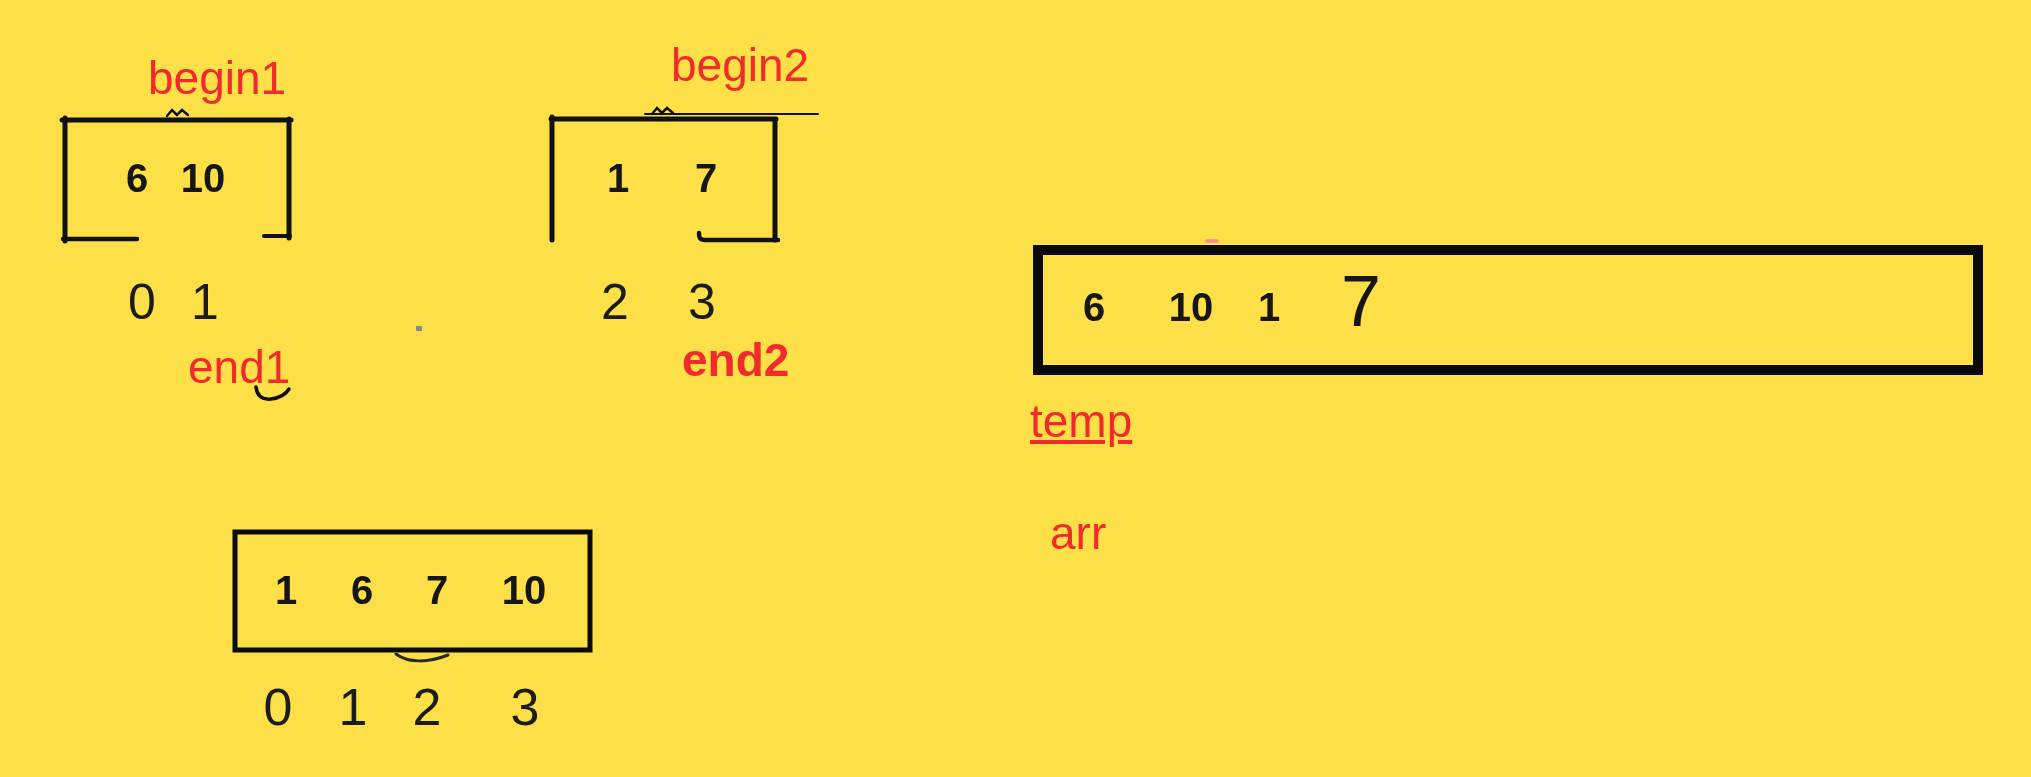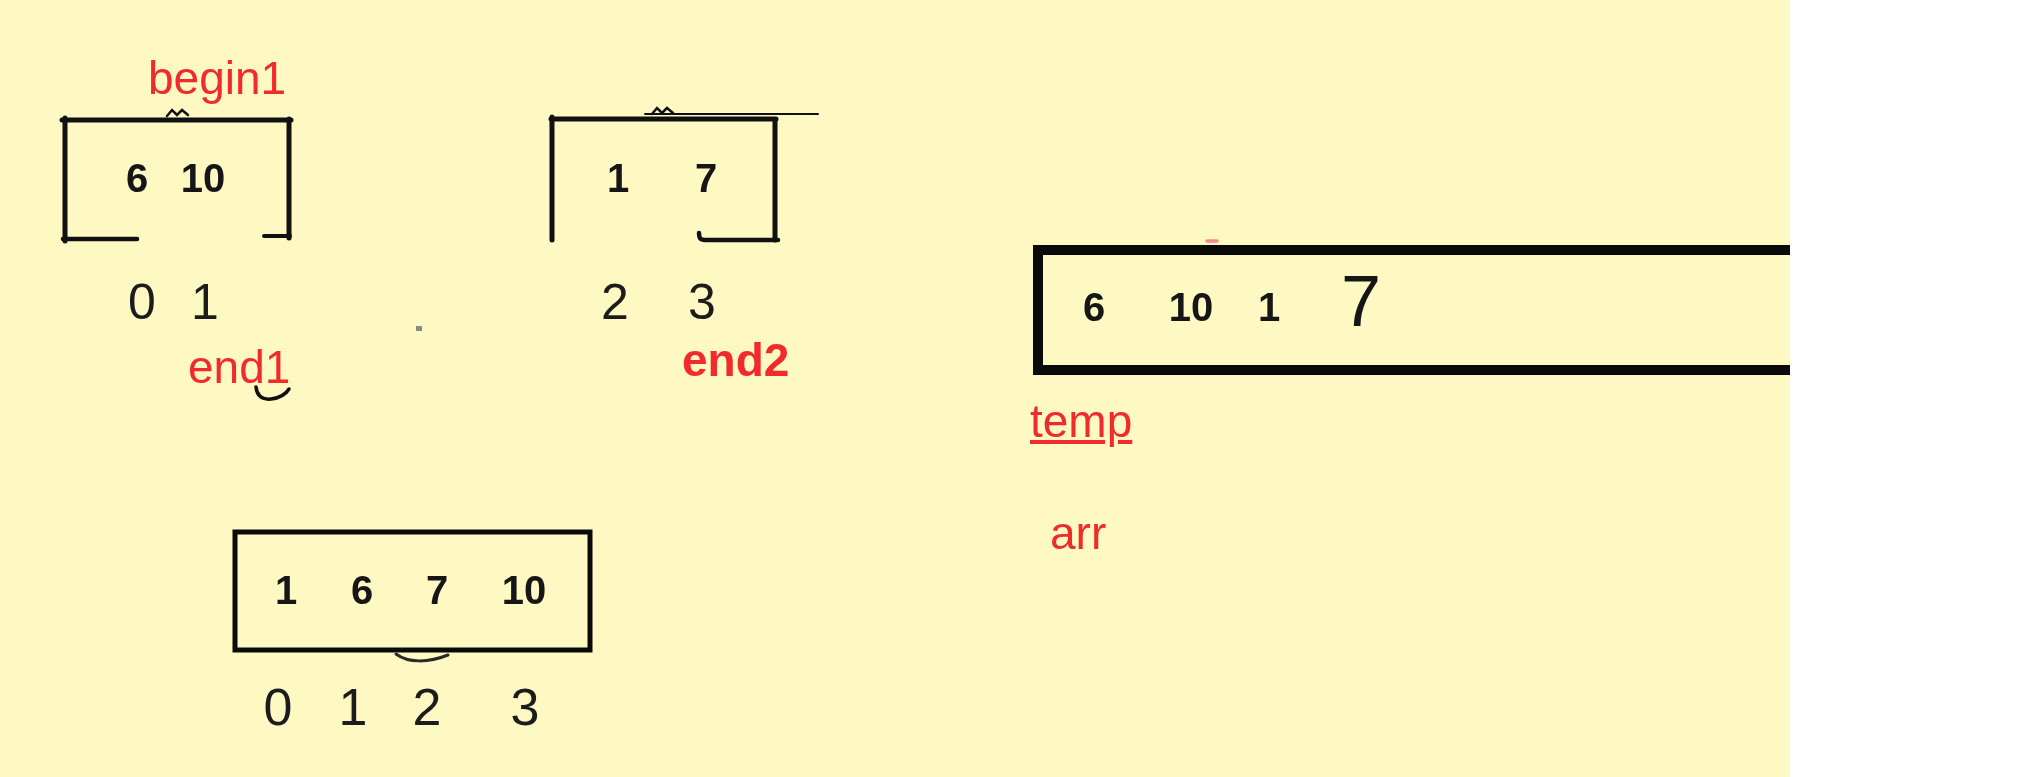--- a/index.html
+++ b/index.html
@@ -2,23 +2,23 @@
 <html><head>
 <meta charset="utf-8">
 <style>
   html, body {
     margin: 0;
     padding: 0;
     background: #ffffff;
   }
   .canvas {
     position: relative;
-    width: 1790px;
+    width: 2031px;
     height: 777px;
-    background: #fef9c3;
+    background: #fde047;
     overflow: hidden;
     font-family: "Liberation Sans", sans-serif;
   }
   .canvas svg.ink {
     position: absolute;
     left: 0;
     top: 0;
     width: 2031px;
     height: 777px;
   }
@@ -96,20 +96,21 @@
   <div class="txt red-lbl" style="left:148px; top:55px;">begin1</div>
 
   <span class="txt val" style="left:137px; top:178px;">6</span>
   <span class="txt val" style="left:203px; top:178px;">10</span>
 
   <span class="txt idx" style="left:142px; top:302px;">0</span>
   <span class="txt idx" style="left:205px; top:302px;">1</span>
 
   <div class="txt red-lbl" style="left:188px; top:344px;">end1</div>
 
+  <div class="txt red-lbl" style="left:671px; top:42px;">begin2</div>
 
   <span class="txt val" style="left:618px; top:178px;">1</span>
   <span class="txt val" style="left:706px; top:178px;">7</span>
 
   <span class="txt idx" style="left:615px; top:302px;">2</span>
   <span class="txt idx" style="left:702px; top:302px;">3</span>
 
   <div class="txt red-lbl" style="left:682px; top:337px;font-weight:bold;">end2</div>
 
   <span class="txt val" style="left:1094px; top:307px;">6</span>

